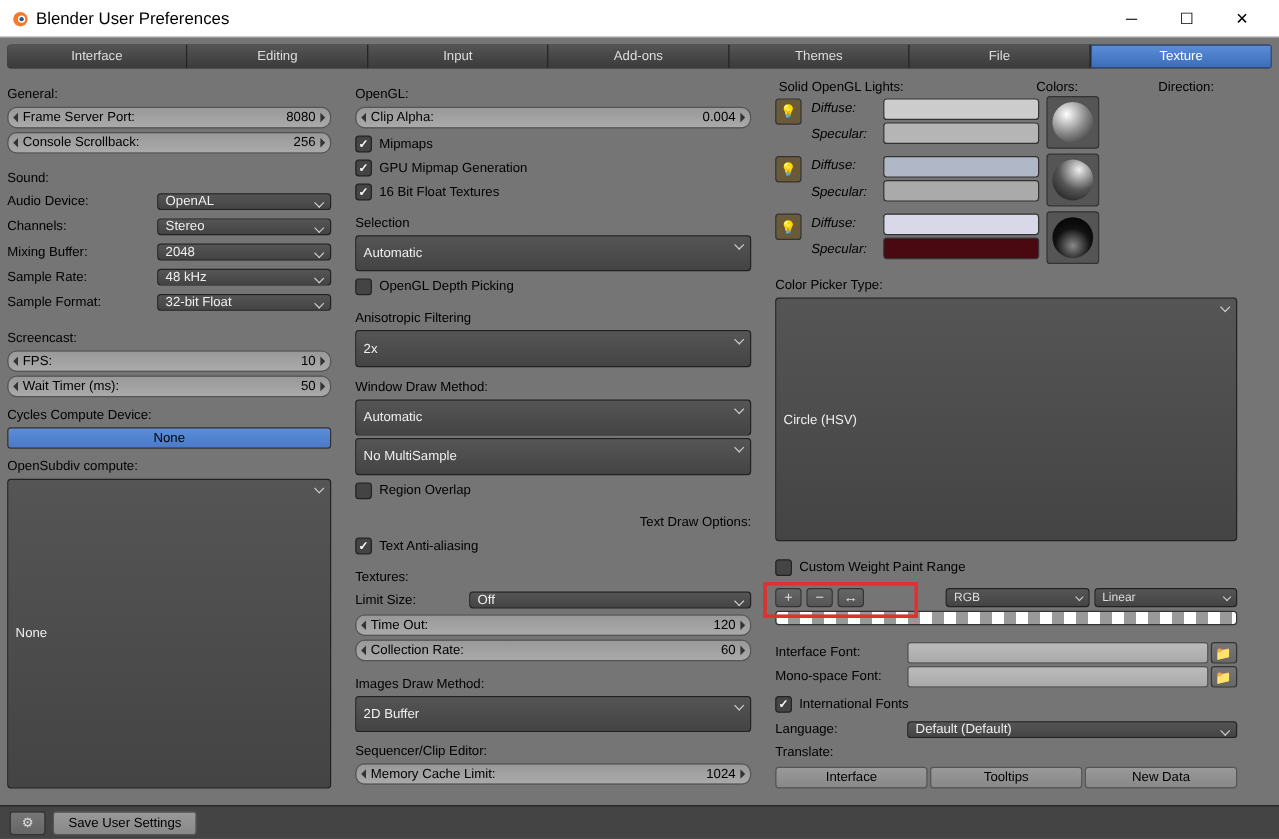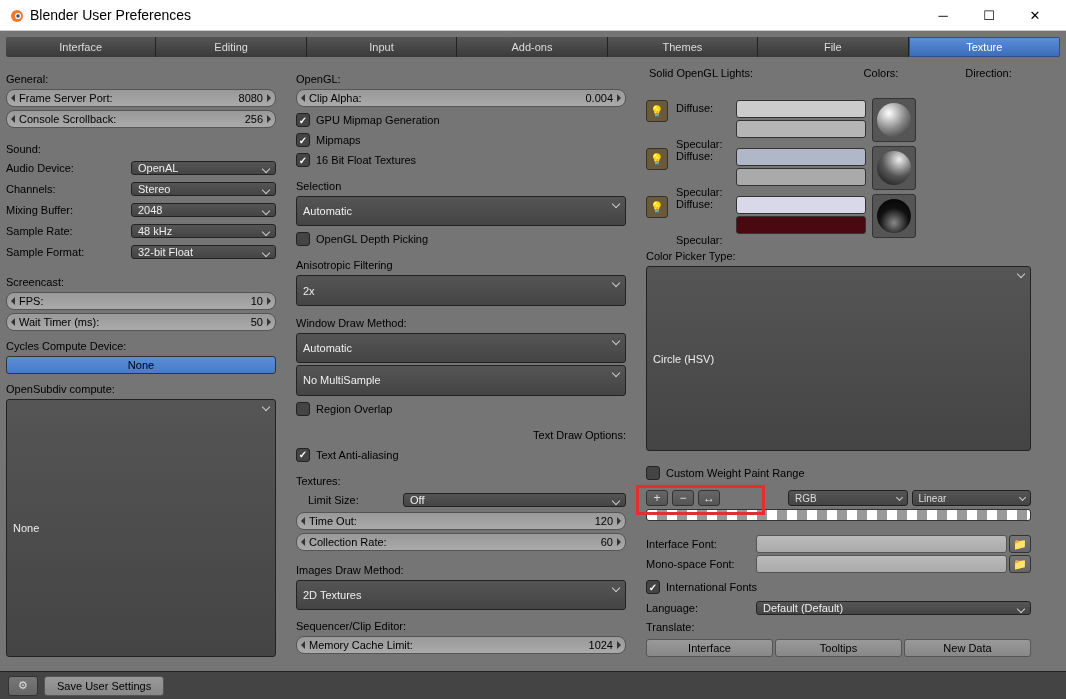--- a/index.html
+++ b/index.html
@@ -29,21 +29,21 @@
 .dropdown { flex:1; background:linear-gradient(#555,#444); color:#eee; border:1px solid #222; border-radius:3px; height:14px; display:flex; align-items:center; padding:0 6px; position:relative; }
 .dropdown::after { content:''; position:absolute; right:6px; width:5px; height:5px; border-left:1px solid #ccc; border-bottom:1px solid #ccc; transform:rotate(-45deg); top:4px; }
 .button-full { background:linear-gradient(#5b8dd8,#4a7ac8); color:#000; border:1px solid #333; border-radius:3px; height:18px; display:flex; align-items:center; justify-content:center; margin-bottom:3px; }
 .checkbox-row { display:flex; align-items:center; height:20px; gap:6px; }
 .checkbox { width:14px; height:14px; background:#444; border:1px solid #222; border-radius:3px; display:flex; align-items:center; justify-content:center; }
 .checkbox.checked::after { content:'✓'; color:#fff; font-size:10px; font-weight:bold; }
 .checkbox-label { color:#000; }
 .light-row { display:flex; align-items:flex-start; margin-bottom:6px; height:42px; }
 .light-toggle { width:22px; height:22px; background:#555; border:1px solid #333; border-radius:3px; display:flex; align-items:center; justify-content:center; margin-right:8px; margin-top:2px; }
 .light-toggle.on { background:#6a5a3a; }
-.light-labels { width:60px; display:flex; flex-direction:column; gap:20px; padding-top:4px; }
+.light-labels { width:60px; display:flex; flex-direction:column; gap:6px; padding-top:4px;font-style:italic; }
 .light-labels div { color:#000; height:16px; }
 .color-swatches { width:130px; display:flex; flex-direction:column; gap:2px; padding-top:2px; }
 .swatch { height:18px; border:1px solid #333; border-radius:3px; }
 .sphere-box { width:44px; height:44px; background:#555; border:1px solid #333; border-radius:3px; margin-left:6px; display:flex; align-items:center; justify-content:center; }
 .sphere { width:34px; height:34px; border-radius:50%; }
 .field-row { display:flex; align-items:center; margin-bottom:2px; height:18px; }
 .field-label { width:110px; color:#000; }
 .field-input { flex:1; background:linear-gradient(#bbb,#aaa); border:1px solid #555; border-radius:3px; height:18px; }
 .field-btn { width:22px; height:18px; background:linear-gradient(#777,#666); border:1px solid #333; border-radius:3px; margin-left:2px; display:flex; align-items:center; justify-content:center; font-size:10px; }
 .highlight-box { position:absolute; border:3px solid #e03030; pointer-events:none; }
@@ -138,25 +138,25 @@
   </div>
 
   <div class="col col2">
     <div class="section-label">OpenGL:</div>
     <div class="num-field">
         <span class="num-label">Clip Alpha:</span>
         <span class="num-val">0.004</span>
       </div>
     <div class="checkbox-row">
         <div class="checkbox checked"></div>
+        <span class="checkbox-label">Mipmaps</span>
+      </div>
+    <div class="checkbox-row">
+        <div class="checkbox checked"></div>
         <span class="checkbox-label">GPU Mipmap Generation</span>
-      </div>
-    <div class="checkbox-row">
-        <div class="checkbox checked"></div>
-        <span class="checkbox-label">Mipmaps</span>
       </div>
     <div class="checkbox-row">
         <div class="checkbox checked"></div>
         <span class="checkbox-label">16 Bit Float Textures</span>
       </div>
 
     <div class="section-label" style="margin-top:10px;">Selection</div>
     <div class="dropdown">Automatic</div>
     <div class="checkbox-row" style="margin-top:3px;">
         <div class="checkbox"></div>
@@ -175,44 +175,44 @@
       </div>
 
     <div class="section-label" style="margin-top:10px;text-align:right;">Text Draw Options:</div>
     <div class="checkbox-row">
         <div class="checkbox checked"></div>
         <span class="checkbox-label">Text Anti-aliasing</span>
       </div>
 
     <div class="section-label" style="margin-top:10px;">Textures:</div>
     <div class="row">
-        <span class="row-label" style="width:95px;margin-left:12px;">Limit Size:</span>
+        <span class="row-label" style="width:95px;">Limit Size:</span>
         <div class="dropdown">Off</div>
       </div>
     <div class="num-field">
         <span class="num-label">Time Out:</span>
         <span class="num-val">120</span>
       </div>
     <div class="num-field">
         <span class="num-label">Collection Rate:</span>
         <span class="num-val">60</span>
       </div>
 
     <div class="section-label" style="margin-top:10px;">Images Draw Method:</div>
-    <div class="dropdown">2D Textures</div>
+    <div class="dropdown">2D Buffer</div>
 
     <div class="section-label" style="margin-top:10px;">Sequencer/Clip Editor:</div>
     <div class="num-field">
         <span class="num-label">Memory Cache Limit:</span>
         <span class="num-val">1024</span>
       </div>
   </div>
 
   <div class="col col3" style="position:relative;">
-    <div style="display:flex; margin-bottom:19px;align-items:center;">
+    <div style="display:flex; margin-bottom:1px;align-items:center;">
       <div style="width:110px; text-align:center; color:#000;">Solid OpenGL Lights:</div>
       <div style="width:60px;"></div>
       <div style="width:130px; text-align:center; color:#000;">Colors:</div>
       <div style="flex:1; text-align:center; color:#000;">Direction:</div>
     </div>
     <div id="lights-container">
         <div class="light-row">
     <div class="light-toggle on">
             <span style="color:#ffcc55;">💡</span>
           </div>

